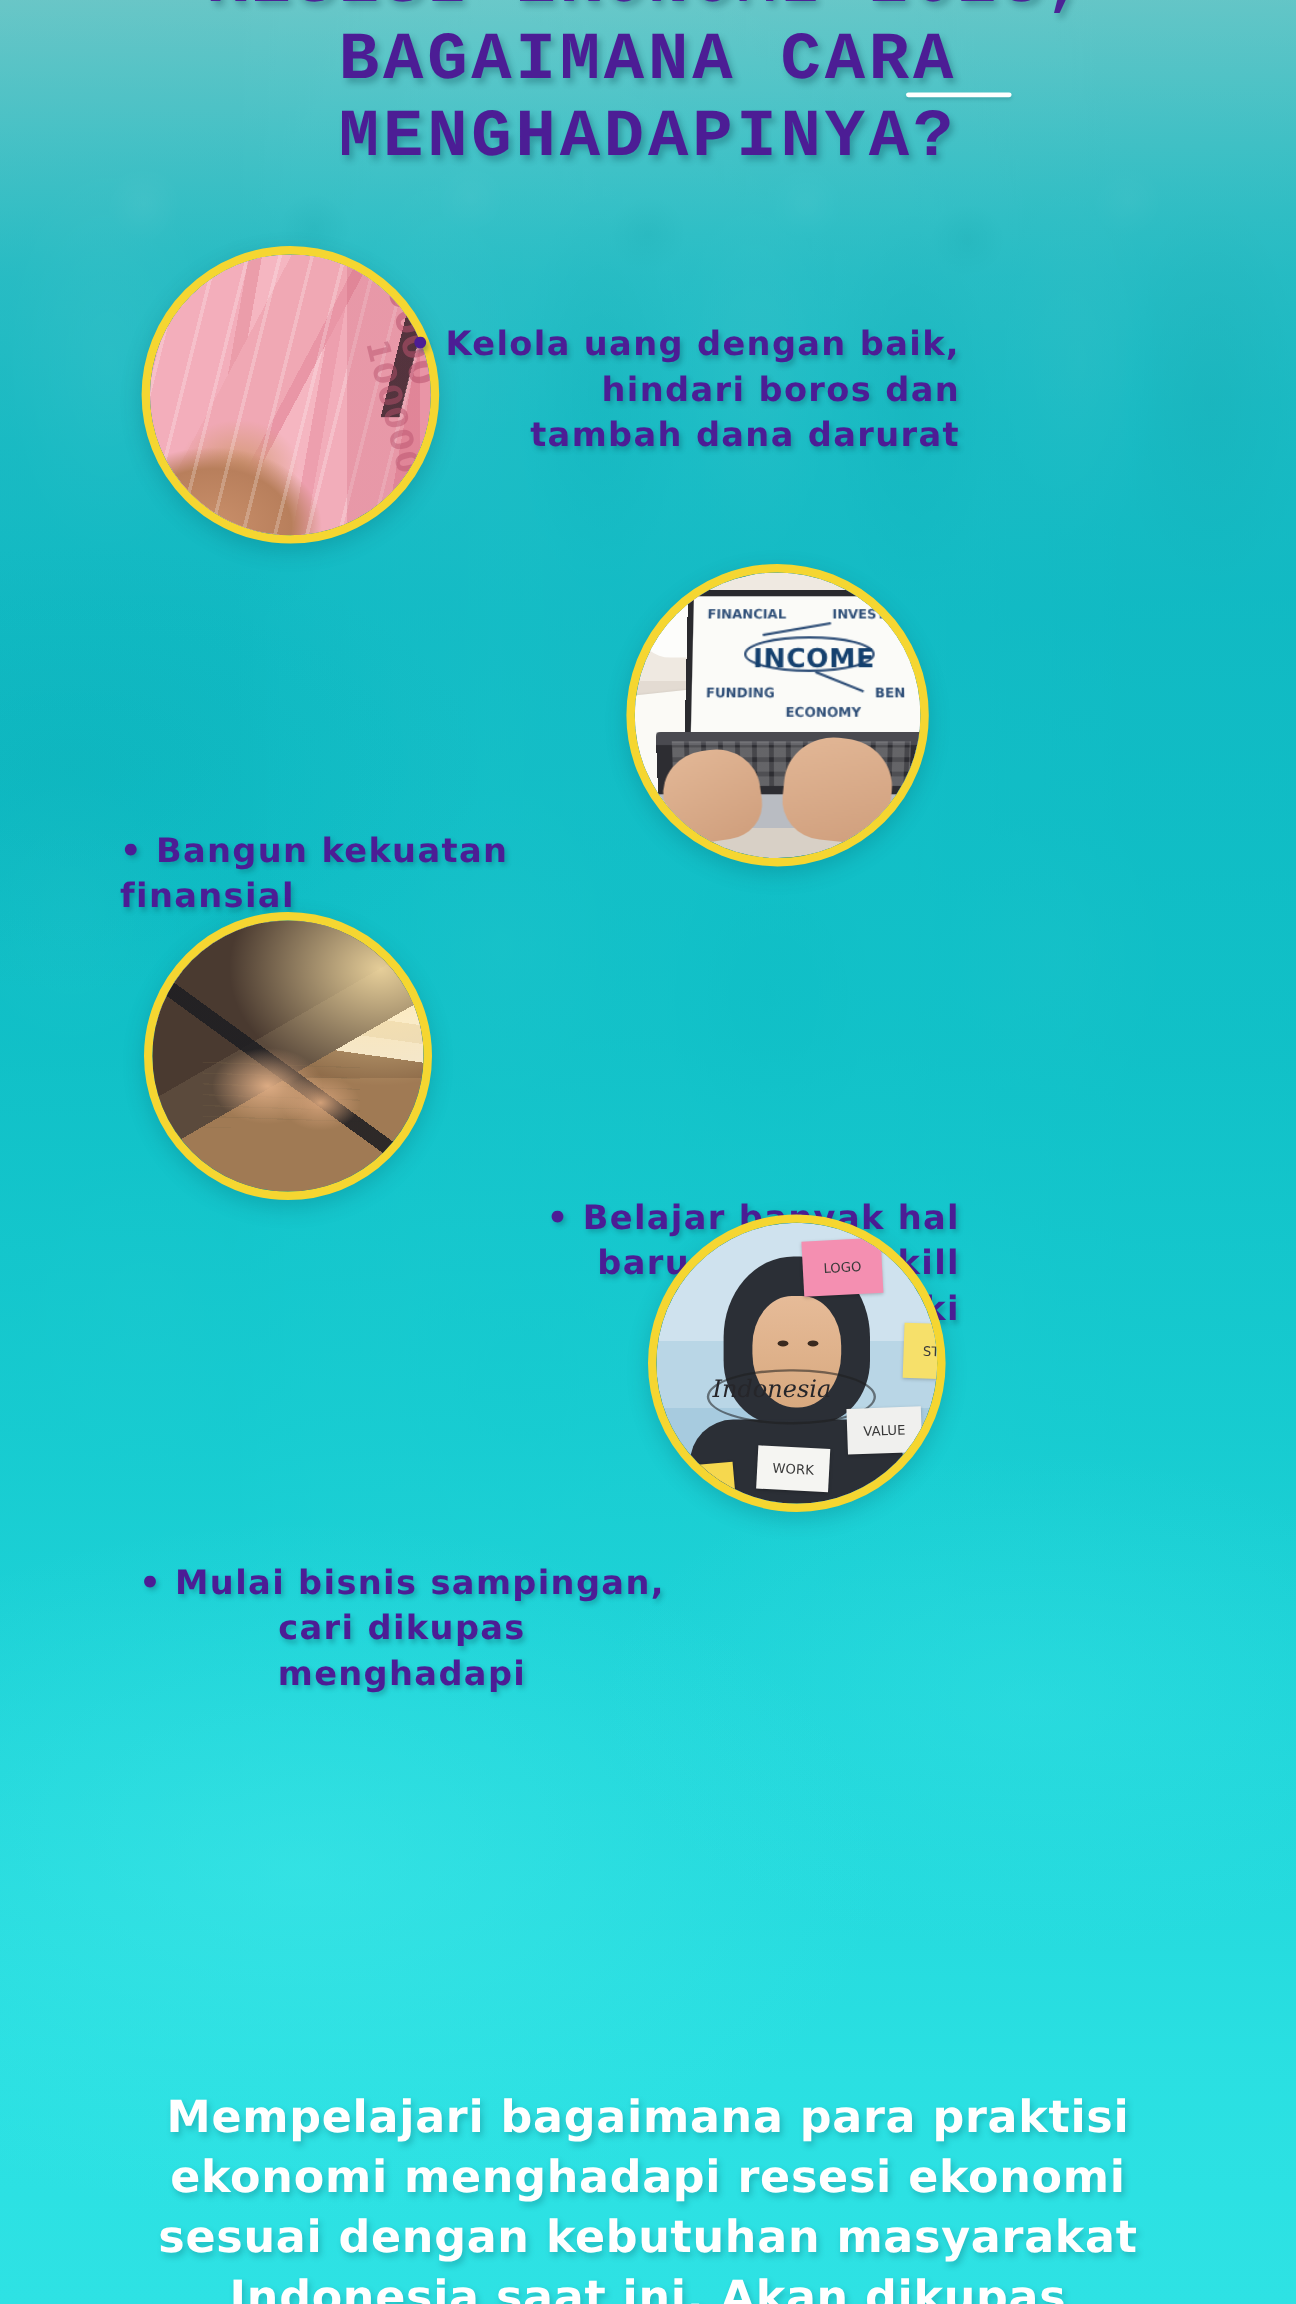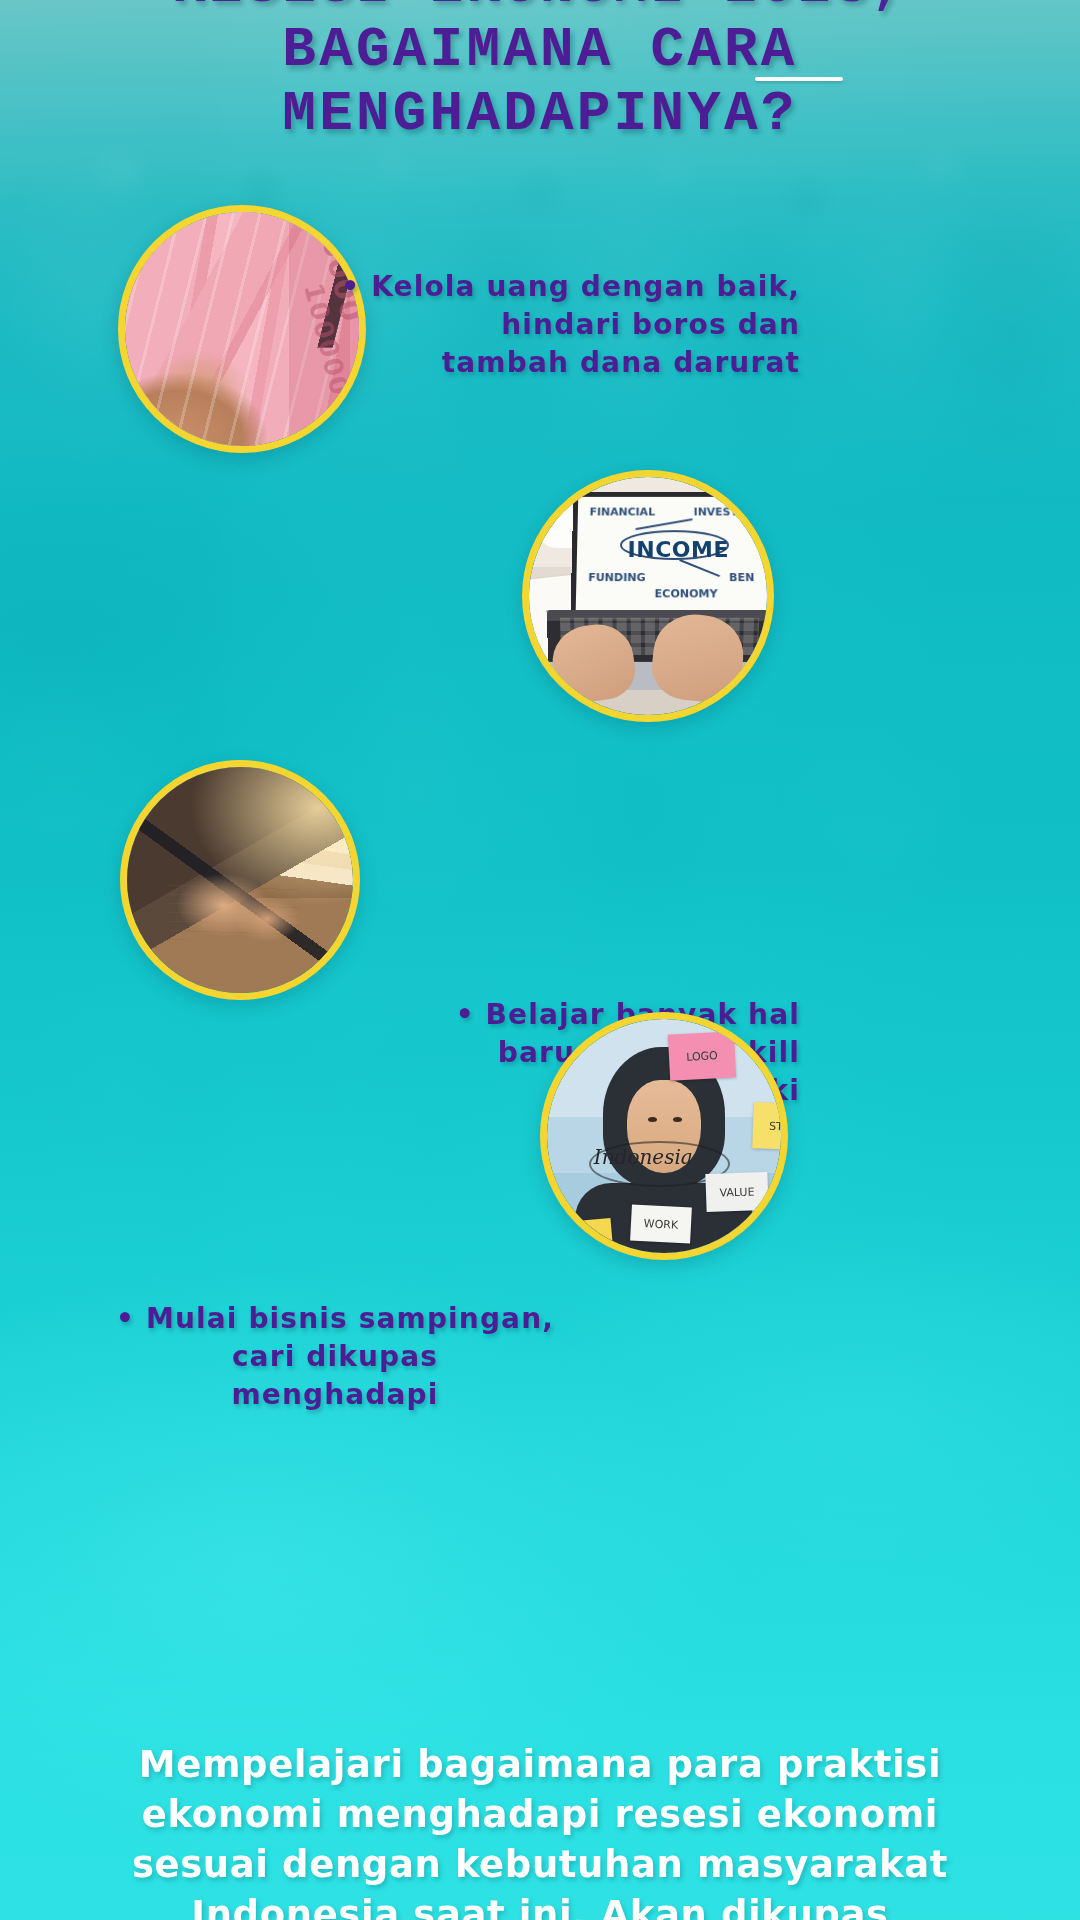--- a/index.html
+++ b/index.html
@@ -424,20 +424,24 @@
         </div>
         <div class="lap-base">
           <div class="lap-keys"></div>
         </div>
         <div class="hand" id="hand-l"></div>
         <div class="hand" id="hand-r"></div>
       </div>
     </div>
   </div>
 
+  <div class="bullet" id="bullet-2">
+    <div class="line">• Bangun kekuatan</div>
+    <div class="line">finansial</div>
+  </div>
 
   <div class="bubble" id="bubble-study">
     <div class="bubble-inner">
       <div id="art-study"></div>
     </div>
   </div>
 
   <div class="bullet" id="bullet-3">
     <div class="line">• Belajar banyak hal</div>
     <div class="line">baru, banyak skill</div>

